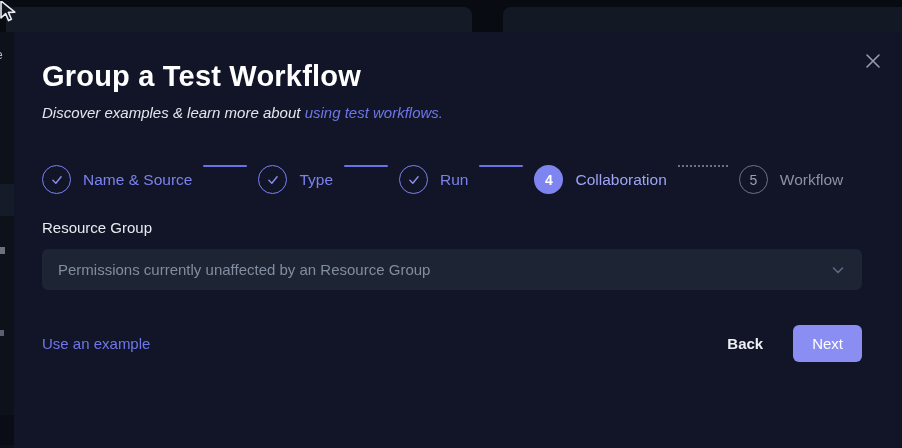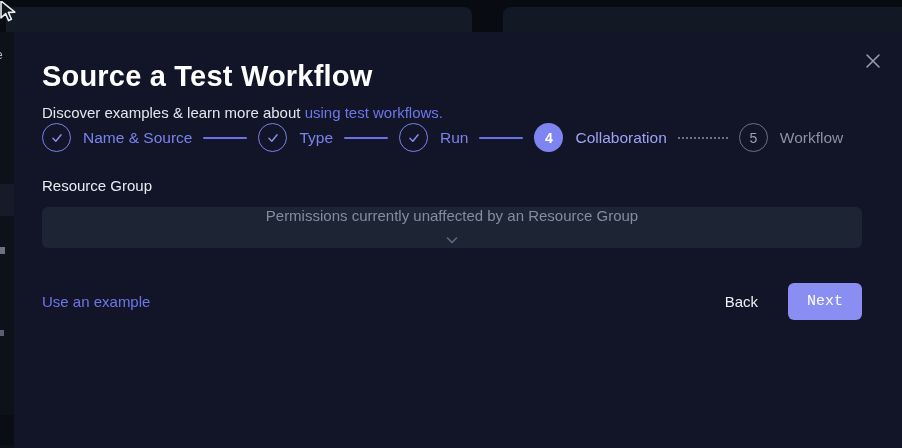--- a/index.html
+++ b/index.html
@@ -19,55 +19,55 @@
   .sliver .tick2{position:absolute;left:0;top:298px;width:4px;height:6px;background:#59606f;}
   .sliver .blockB{position:absolute;left:0;top:383px;width:14px;height:30px;background:#0a0d15;}
   .cursor{position:absolute;left:-3px;top:1px;z-index:30;}
 
   
   .modal{position:absolute;left:14px;top:32px;right:0;bottom:0;
          background:var(--modal-bg,#111527);padding:26px 40px 0 28px;box-sizing:border-box;}
   .close{position:absolute;top:16px;right:16px;width:26px;height:26px;background:none;border:none;
          cursor:pointer;padding:0;display:flex;align-items:center;justify-content:center;}
   h1{margin:0;font-size:29px;line-height:36px;font-weight:700;color:#ffffff;letter-spacing:.2px;}
-  .subtitle{margin:8px 0 0 0;font-size:15px;line-height:21px;color:#e3e6ed;}
+  .subtitle{margin:8px 0 0 0;font-size:15px;line-height:21px;color:#e3e6ed;font-style:italic;}
   .link{color:var(--accent-link,#6e76e9);text-decoration:none;cursor:pointer;}
 
   
-  .stepper{display:flex;align-items:center;}
+  .stepper{margin-top:42px;display:flex;}
   .step{display:flex;align-items:center;gap:12px;cursor:pointer;}
   .circle{width:29px;height:29px;border-radius:50%;box-sizing:border-box;flex:0 0 auto;
           display:flex;align-items:center;justify-content:center;font-size:14px;}
   .circle.done{border:1.5px solid var(--step-done,#7b82ee);}
   .circle.active{background:var(--step-active-fill,#7f85f0);color:#ffffff;font-weight:600;}
   .circle.upcoming{border:1.5px solid #6c7284;color:#99a0af;}
   .step-label{font-size:15.5px;font-weight:500;white-space:nowrap;}
   .step-label.done-label{color:var(--step-done,#7b82ee);}
   .step-label.active-label{color:var(--step-active-label,#9ea3f3);}
   .step-label.upcoming-label{color:var(--step-upcoming,#8b91a1);}
   .conn{flex:0 0 auto;margin:0 11px;}
   .conn.solid{width:44px;height:2px;background:#6a72e8;border-radius:1px;}
   .conn.dotted{width:50px;height:0;border-top:2px dotted #6b7283;}
 
   
   .desc{margin:36px 0 0 0;font-size:15px;line-height:21px;color:#c7ccd7;}
   .field-label{margin-top:25px;font-size:15px;font-weight:500;color:#e9ebf1;}
   .select{margin-top:13px;height:41px;background:var(--select-bg,#1d2534);border-radius:6px;
           display:flex;align-items:center;justify-content:space-between;padding:0 16px;
-          cursor:pointer;box-sizing:border-box;flex-direction:column;}
+          cursor:pointer;box-sizing:border-box;}
   .select .placeholder{font-size:15px;color:#828d9f;}
 
   
   .footer{margin-top:35px;display:flex;align-items:center;justify-content:space-between;gap:30px;}
   .example{font-size:15px;font-weight:500;}
   .actions{display:flex;align-items:center;gap:30px;}
-  .back{background:none;border:none;color:#edeff4;font-size:15px;font-weight:400;cursor:pointer;
+  .back{background:none;border:none;color:#edeff4;font-size:15px;font-weight:700;cursor:pointer;
         font-family:inherit;padding:0;}
   .next{background:var(--next-button-bg,#8a8ef2);border:none;color:#ffffff;font-size:15px;
-        font-weight:500;border-radius:6px;padding:10px 19px;cursor:pointer;font-family:Liberation Mono, monospace;}
+        font-weight:500;border-radius:6px;padding:10px 19px;cursor:pointer;font-family:Liberation Sans, sans-serif;}
 </style>
 </head>
 <body>
 
 <div class="topbar">
   <div class="panel left"></div>
   <div class="panel right"></div>
 </div>
 
 <div class="sliver">
@@ -83,21 +83,21 @@
 </svg>
 
 <div class="modal">
 
   <button class="close" aria-label="close">
     <svg width="20" height="20" viewBox="0 0 20 20">
       <path d="M4 4 L16 16 M16 4 L4 16" stroke="#969cab" stroke-width="1.6" stroke-linecap="round"></path>
     </svg>
   </button>
 
-  <h1>Source a Test Workflow</h1>
+  <h1>Group a Test Workflow</h1>
 
   <p class="subtitle"><span>Discover examples &amp; learn more about </span><a class="link">using test workflows.</a></p>
 
   <div class="stepper">
 
     <div class="step">
       <span class="circle done">
         <svg width="14" height="14" viewBox="0 0 24 24">
           <path d="M5 12.5 L10 17.5 L19 6.5" fill="none" stroke="#8a90f0" stroke-width="2.4" stroke-linecap="round" stroke-linejoin="round"></path>
         </svg>

